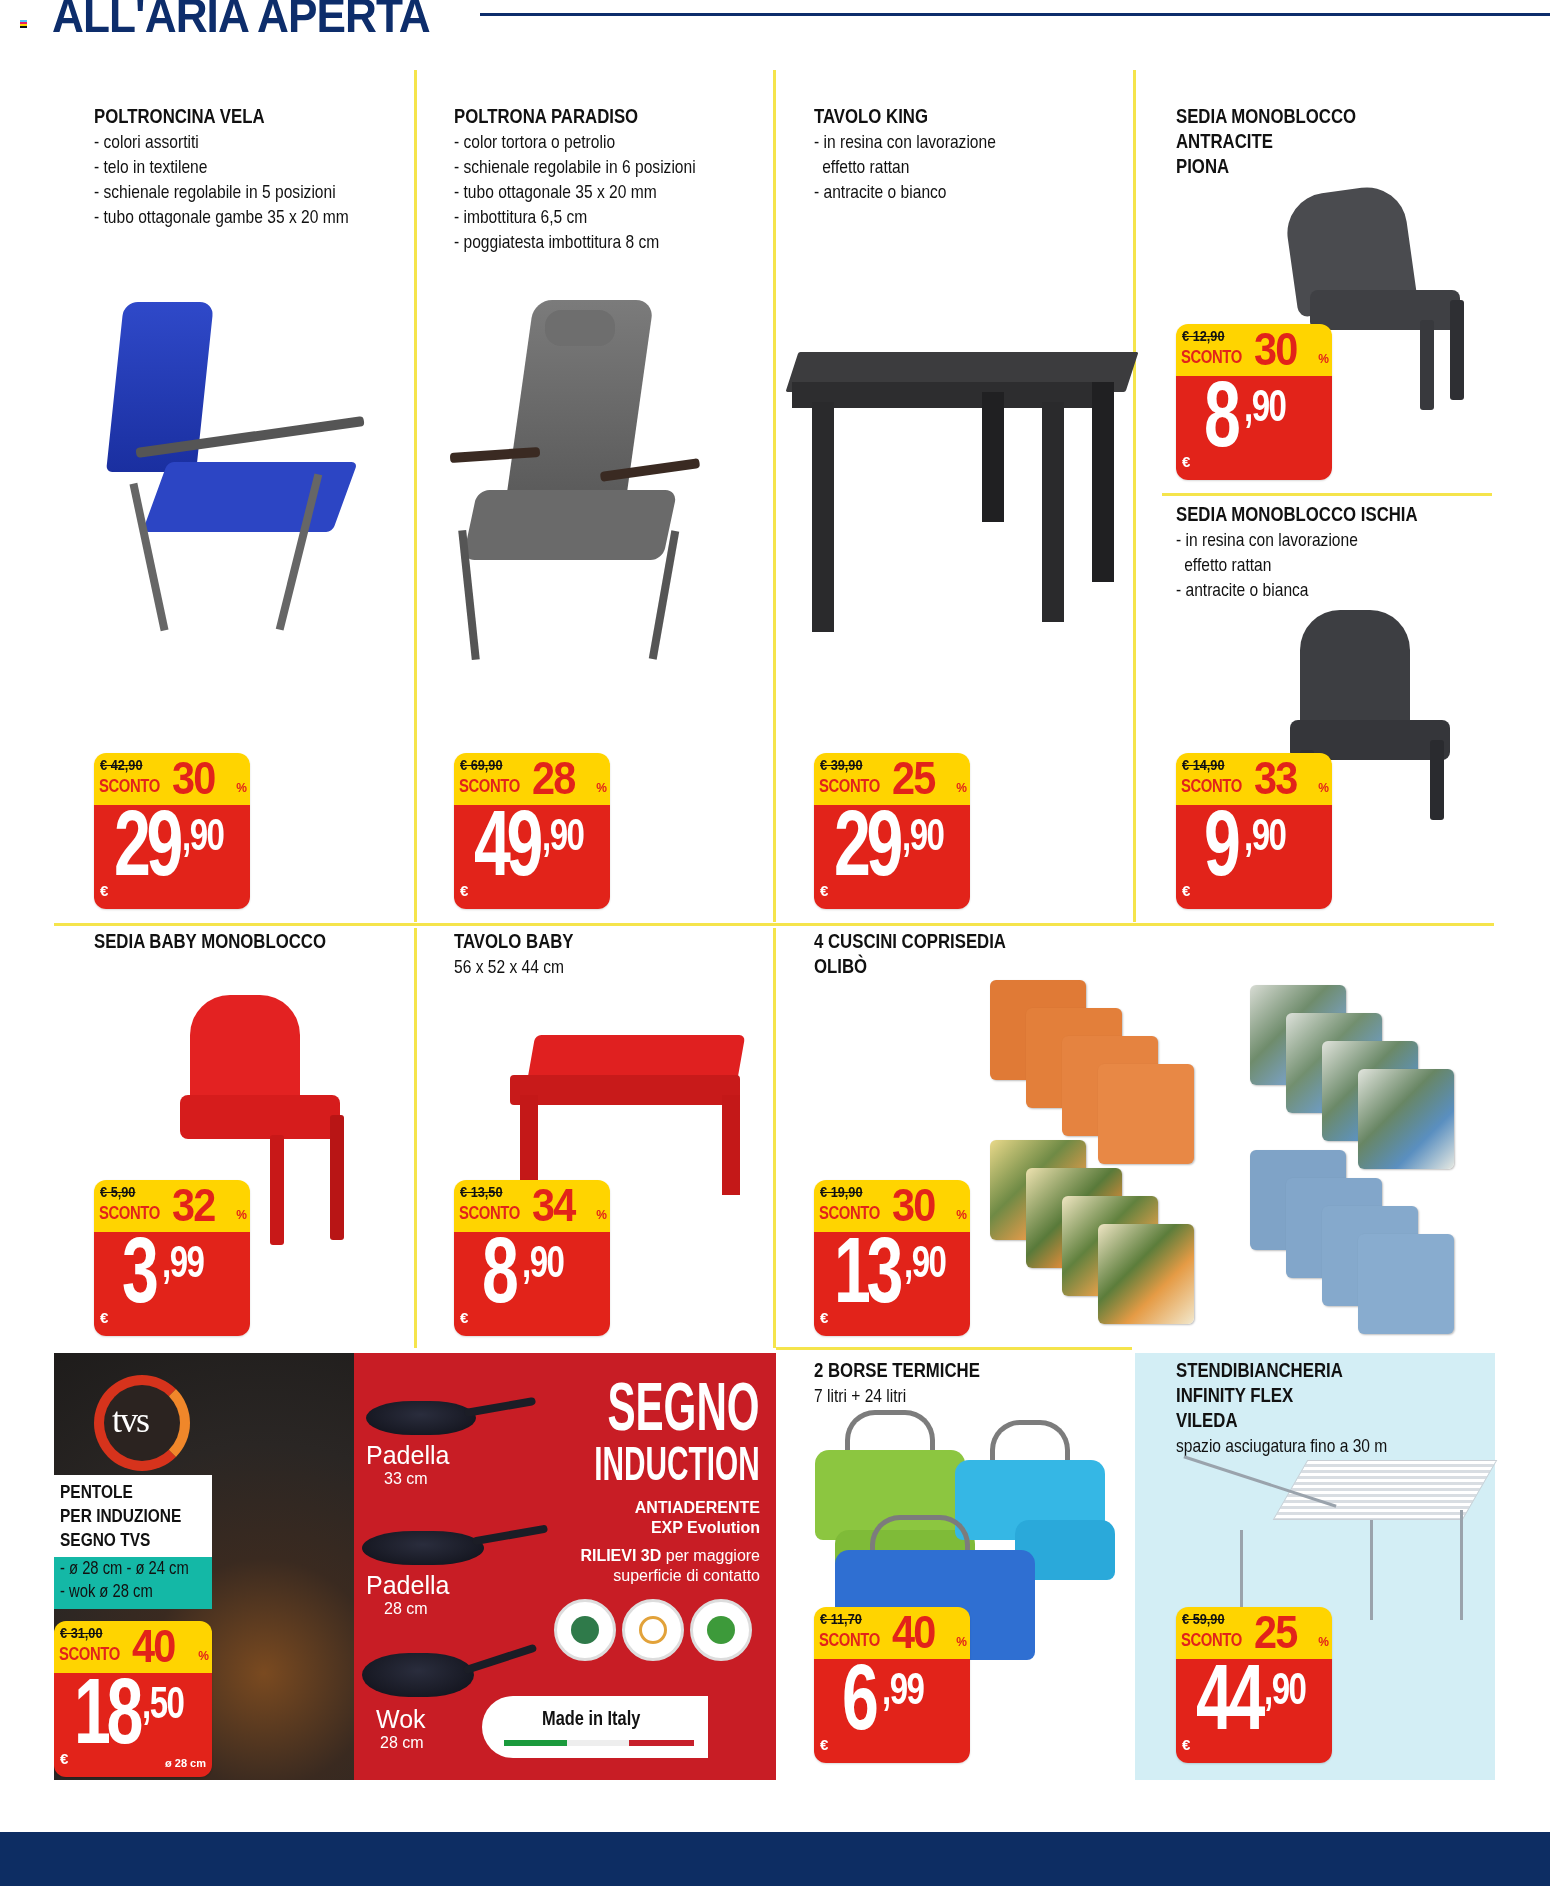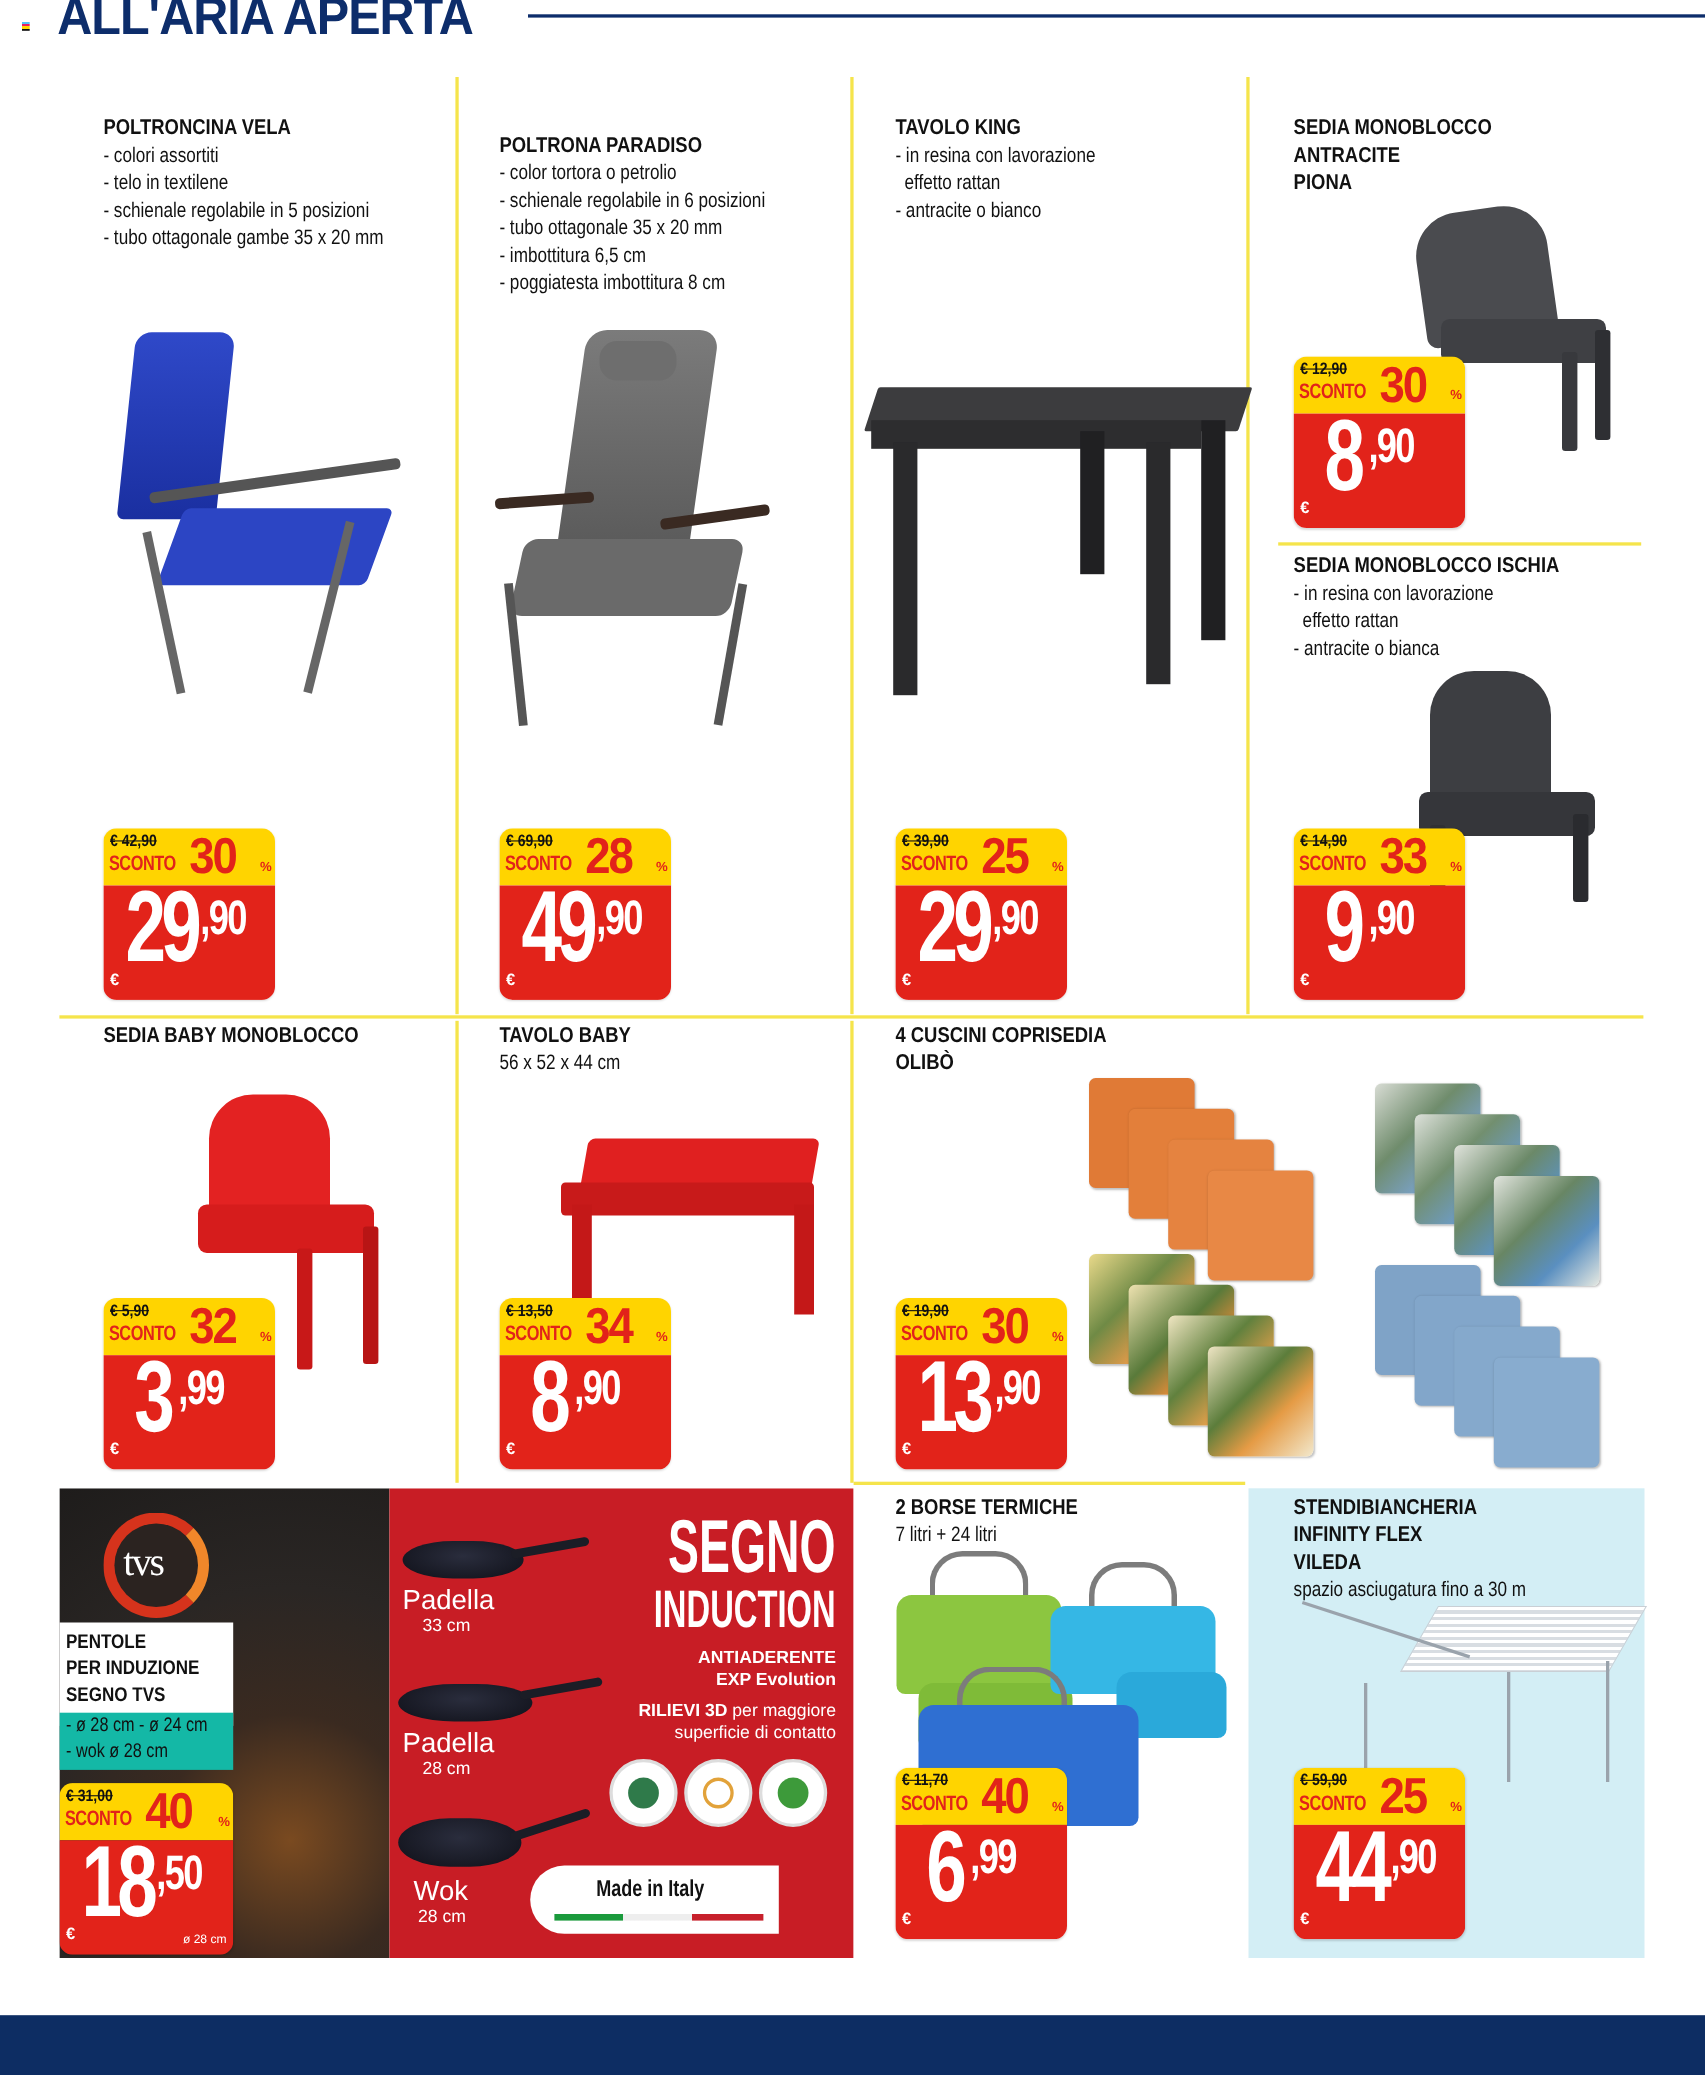--- a/index.html
+++ b/index.html
@@ -32,21 +32,21 @@
   .sconto { position: absolute; left: 5px; top: 22px; font-size: 19px; font-weight: 700; color: #e2231a;
     transform: scaleX(0.78); transform-origin: left; white-space: nowrap; letter-spacing: -0.5px; }
   .pct { position: absolute; left: 78px; top: -2px; font-size: 46px; font-weight: 700; color: #e2231a; letter-spacing: -2px;
     transform: scaleX(0.9); transform-origin: left; white-space: nowrap; }
   .pct-sign { position: absolute; right: 3px; top: 28px; font-size: 12px; font-weight: 700; color: #e2231a; }
   .euro { position: absolute; left: 6px; bottom: 10px; font-size: 15px; font-weight: 700; color: #fff; }
   .price-int { position: absolute; left: 20px; top: 44px; font-size: 92px; font-weight: 700; color: #fff; letter-spacing: -6px;
     transform: scaleX(0.72); transform-origin: left; white-space: nowrap; line-height: 1; }
   .price-dec { position: absolute; top: 60px; font-size: 44px; font-weight: 700; color: #fff; letter-spacing: -2px;
     transform: scaleX(0.75); transform-origin: left; white-space: nowrap; line-height: 1; }
-  .size-note { position: absolute; right: 6px; bottom: 8px; font-size: 11px; font-weight: 400; color: #fff; }
+  .size-note { position: absolute; right: 6px; bottom: 8px; font-size: 11px; font-weight: 700; color: #fff; }
 
   
   .img { position: absolute; }
   .chair-blue .back { position:absolute; left: 20px; top: 0; width: 90px; height: 170px; background: linear-gradient(#2f49c9,#1a2fa0); border-radius: 14px 14px 6px 6px; transform: skewX(-6deg); }
   .chair-blue .seat { position:absolute; left: 60px; top: 160px; width: 190px; height: 70px; background: #2c45c4; border-radius: 6px; transform: skewX(-20deg); }
   .chair-blue .arm { position:absolute; left: 40px; top: 130px; width: 230px; height: 10px; background: #555; border-radius: 4px; transform: rotate(-8deg); }
   .chair-blue .leg1 { position:absolute; left: 50px; top: 180px; width: 8px; height: 150px; background: #666; transform: rotate(-12deg); }
   .chair-blue .leg2 { position:absolute; left: 200px; top: 170px; width: 8px; height: 160px; background: #666; transform: rotate(14deg); }
 
   .chair-grey .back { position:absolute; left: 70px; top: 0; width: 120px; height: 200px; background: linear-gradient(#7b7b7b,#5a5a5a); border-radius: 18px 18px 6px 6px; transform: skewX(-8deg); }
@@ -140,21 +140,21 @@
     <div class="tag-bottom"></div>
   <div class="old-price">€ 42,90</div>
   <div class="sconto">SCONTO</div>
   <div class="pct">30</div>
   <div class="pct-sign">%</div>
   <div class="euro">€</div>
   <div class="price-int">29</div>
   <div class="price-dec" style="left:88px;">,90</div>
 </div>
 
-<div class="cell" style="left:454px; top:104px;margin-top:16px;">
+<div class="cell" style="left:454px; top:104px;">
   <div class="p-title">POLTRONA PARADISO</div>
   <div class="p-desc">
     <div>- color tortora o petrolio</div>
     <div>- schienale regolabile in 6 posizioni</div>
     <div>- tubo ottagonale 35 x 20 mm</div>
     <div>- imbottitura 6,5 cm</div>
     <div>- poggiatesta imbottitura 8 cm</div>
   </div>
 </div>
 <div class="img chair-grey" style="left:450px; top:300px; width:290px; height:380px;">

